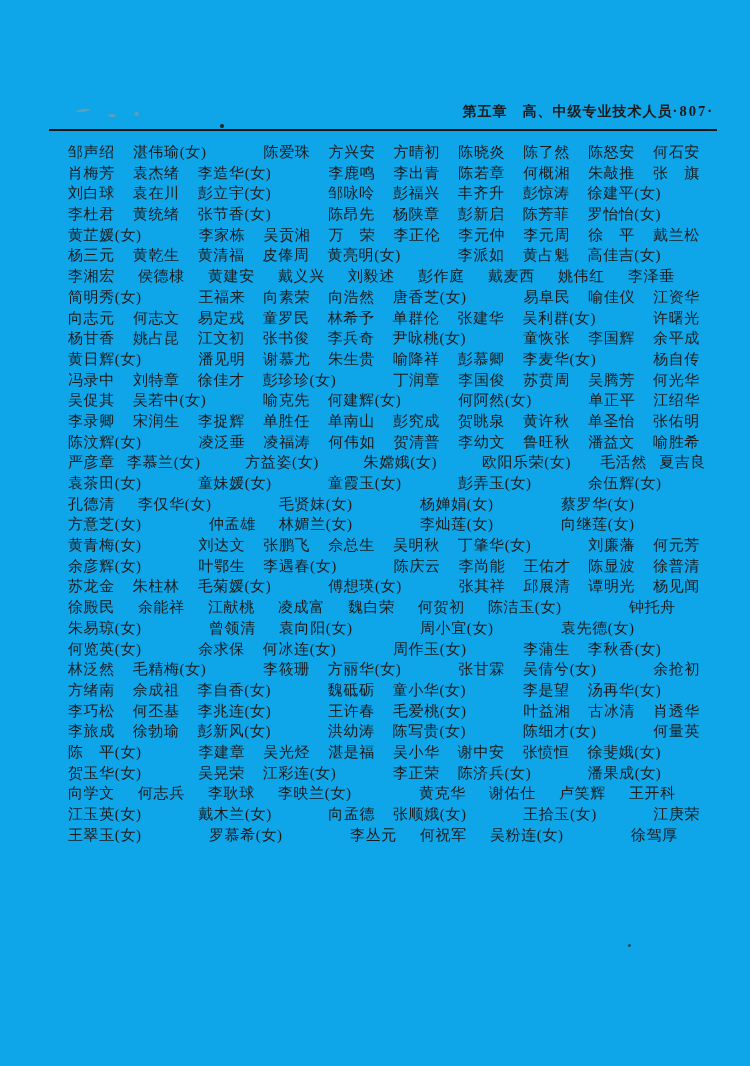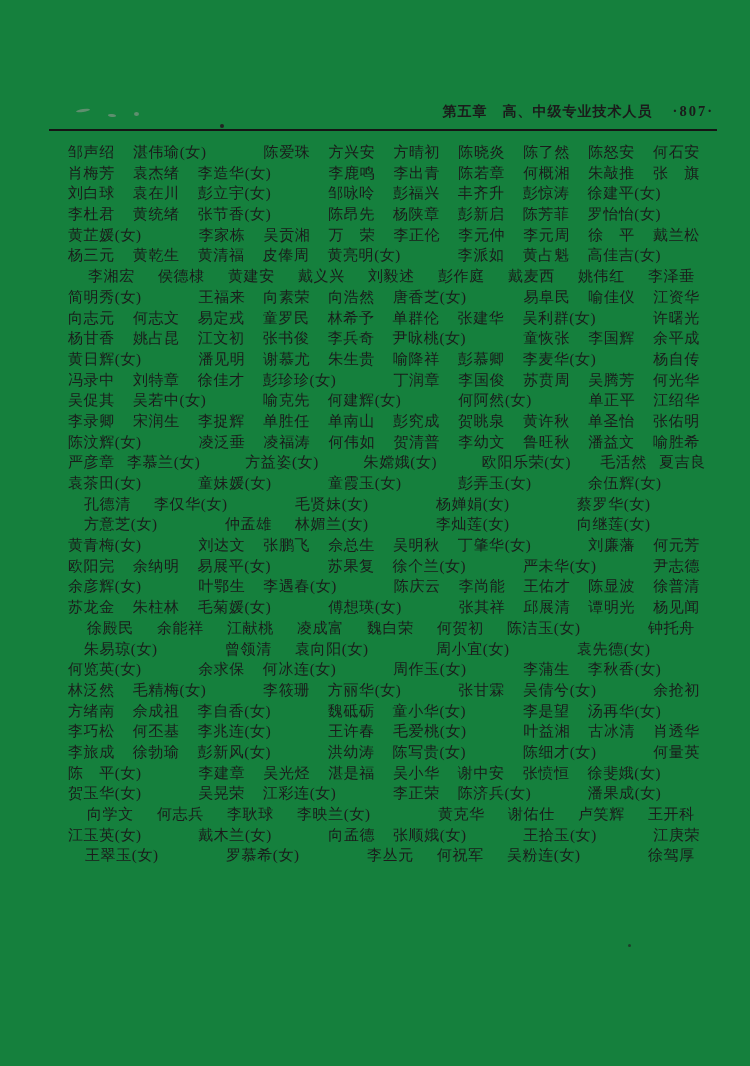--- a/index.html
+++ b/index.html
@@ -1,37 +1,37 @@
 <!DOCTYPE html>
 <html><head>
 <meta charset="utf-8">
 <style>
   html,body { margin:0; padding:0; }
   body { background:#e8e8e6; }
   .page {
     position:relative;
     width:750px; height:1066px;
     margin:0 auto;
-    background:#15803d;
+    background:#0ea5e9;
     overflow:hidden;
     font-family:"Liberation Serif","DejaVu Serif",serif;
     color:#1b1b1b;
   }
   
   .header-line {
     position:absolute;
     top:103px; right:36px;
     display:flex; align-items:baseline;
     font-family:"Liberation Sans","DejaVu Sans",sans-serif;
     font-weight:bold; font-size:14px;
     letter-spacing:1px;
     white-space:nowrap;
   }
   .page-num {
-    margin-left:20px;
+    margin-left:0;
     font-family:"Liberation Serif","DejaVu Serif",serif;
     font-weight:bold; font-size:14.5px;
     letter-spacing:2px;
   }
   .rule {
     position:absolute;
     top:129px; left:49px;
     width:668px; height:2px;
     background:#151515;
   }
@@ -45,21 +45,20 @@
   .dot.b { top:944px; left:628px; width:3px; height:3px; opacity:.7; }
   
   .list {
     position:absolute;
     top:143px; left:68px; right:32px;
   }
   .row {
     display:flex;
     align-items:baseline;
     height:20.7px;
-    justify-content:flex-end;
   }
   .tok {
     flex:0 1 68px;
     white-space:nowrap;
     font-size:15px;
     letter-spacing:0.6px;
     margin-right:2px;
   }
   .tok.f { flex-basis:139px; }
 </style>
@@ -275,29 +274,20 @@
         <span class="tok f">黄青梅(女)</span>
         <span class="tok">刘达文</span>
         <span class="tok">张鹏飞</span>
         <span class="tok">佘总生</span>
         <span class="tok">吴明秋</span>
         <span class="tok f">丁肇华(女)</span>
         <span class="tok">刘廉藩</span>
         <span class="tok">何元芳</span>
       </div>
       <div class="row">
-        <span class="tok">欧阳完</span>
-        <span class="tok">余纳明</span>
-        <span class="tok f">易展平(女)</span>
-        <span class="tok">苏果复</span>
-        <span class="tok f">徐个兰(女)</span>
-        <span class="tok f">严未华(女)</span>
-        <span class="tok">尹志德</span>
-      </div>
-      <div class="row">
         <span class="tok f">余彦辉(女)</span>
         <span class="tok">叶鄂生</span>
         <span class="tok f">李遇春(女)</span>
         <span class="tok">陈庆云</span>
         <span class="tok">李尚能</span>
         <span class="tok">王佑才</span>
         <span class="tok">陈显波</span>
         <span class="tok">徐普清</span>
       </div>
       <div class="row">

